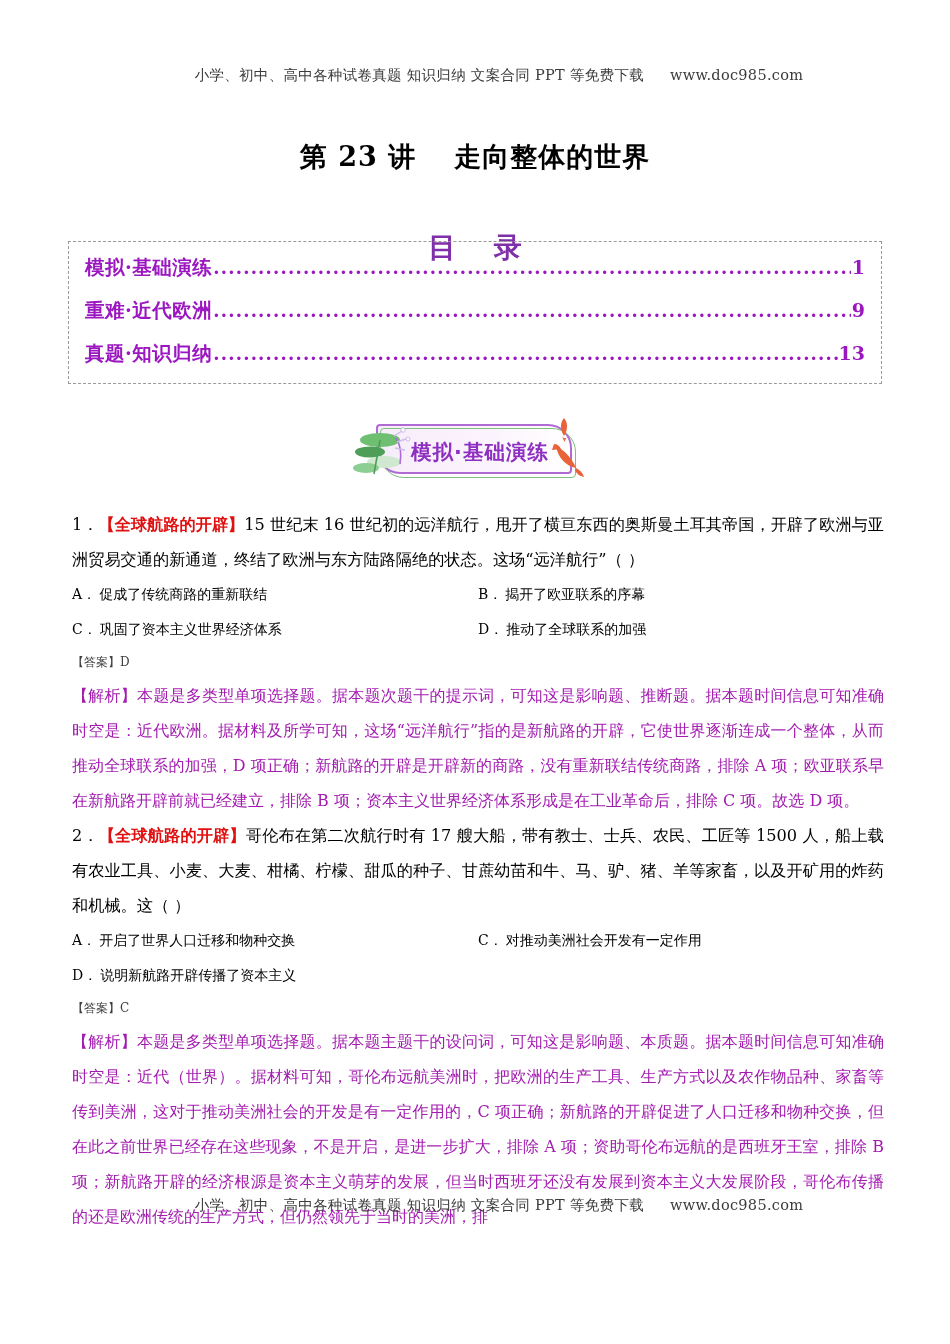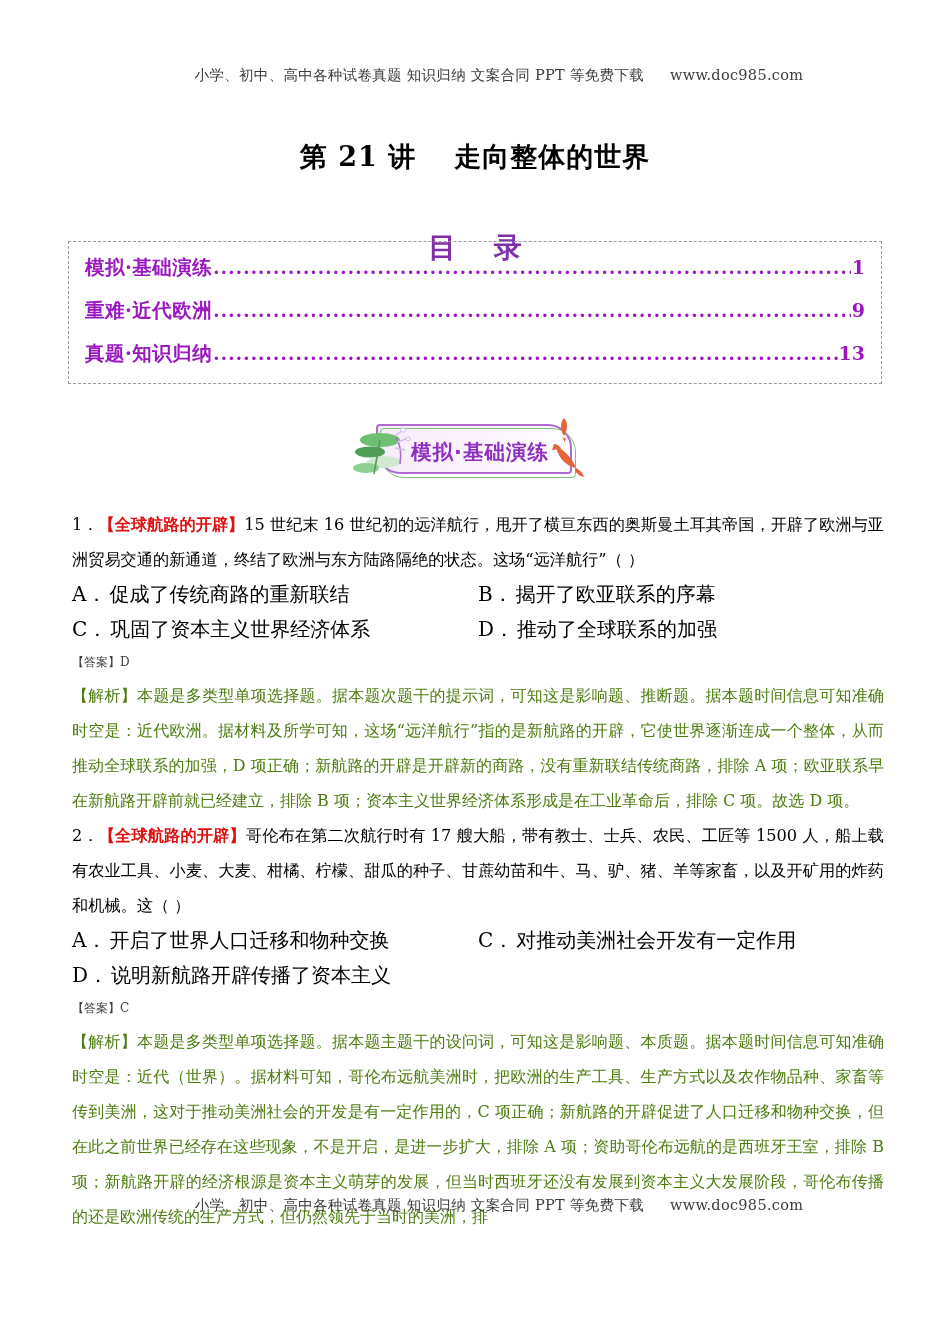--- a/index.html
+++ b/index.html
@@ -160,51 +160,51 @@
   }
   .q-num { font-family: "DejaVu Serif", "Liberation Serif", serif; }
   .q-tag {
     color: #e01010;
     font-weight: bold;
     letter-spacing: 0px;
   }
   .q-options {
     display: flex;
     flex-wrap: wrap;
-    font-size: 20px;
+    font-size: 14px;
     line-height: 35px;
     color: #000;
   }
   .opt { width: 50%; white-space: nowrap; }
   .opt-letter { margin-right: 3px; }
 
   .answer-line {
     font-size: 12px;
     line-height: 31px;
     color: #404040;
   }
   .explain {
     font-size: 16px;
     line-height: 35px;
-    color: #4d7c0f;
+    color: #a21caf;
     text-align: justify;
   }
   .explain .lead { font-weight: normal; }
 </style>
 </head>
 <body>
 
 <div class="page">
 
   <div class="header-wm watermark">
     <span>小学、初中、高中各种试卷真题 知识归纳 文案合同 PPT 等免费下载</span><span class="site">www.doc985.com</span>
   </div>
 
   <div class="doc-title">
-    <span class="lecture-no">第 21 讲</span><span class="title-gap"></span><span>走向整体的世界</span>
+    <span class="lecture-no">第 23 讲</span><span class="title-gap"></span><span>走向整体的世界</span>
   </div>
 
   <div class="toc-heading">目 录</div>
 
   <div class="toc-box">
 
     <div class="toc-row">
       <span class="toc-label">模拟·基础演练</span>
       <span class="toc-dots">........................................................................................................................</span>
       <span class="toc-page">1</span>

